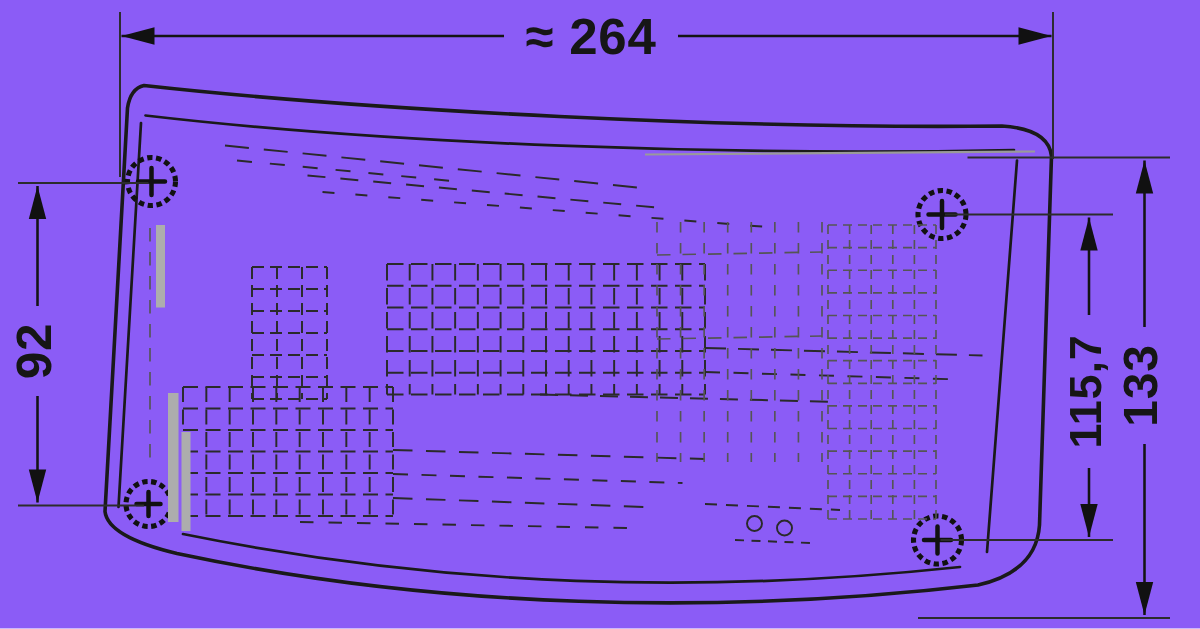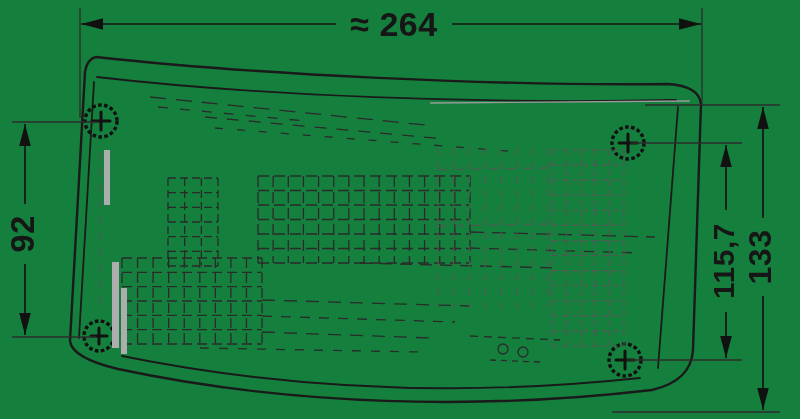--- a/index.html
+++ b/index.html
@@ -1,17 +1,17 @@
 <!DOCTYPE html>
 <html><head>
 <meta charset="utf-8">
 <style>
   html,body{margin:0;padding:0;background:#fff;}
   .canvas{
-    position:relative;width:800px;height:419px;background:#15803d;overflow:hidden;
+    position:relative;width:800px;height:419px;background:#8b5cf6;overflow:hidden;
     font-family:"Liberation Sans", sans-serif;
   }
   svg{display:block;}
   .outline{stroke:#1a1a1a;stroke-width:2.4;fill:none;stroke-linecap:round;}
   .rim{stroke:#1a1a1a;stroke-width:1.8;fill:none;stroke-linecap:round;}
   .faint{stroke:#9a9a9a;stroke-width:1.4;fill:none;}
   .dim{stroke:#141414;stroke-width:1.7;fill:none;}
   .ext{stroke:#2c2c2c;stroke-width:1.3;fill:none;}
   .arrow{fill:#111;stroke:none;}
   .screw-ring{stroke:#111;stroke-width:3.4;fill:none;stroke-dasharray:3.6 2.4;}

